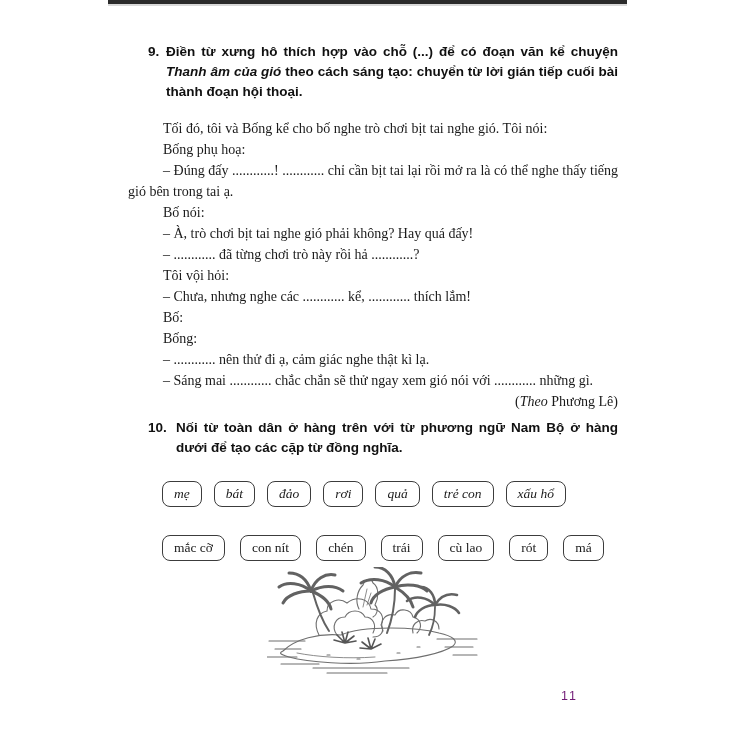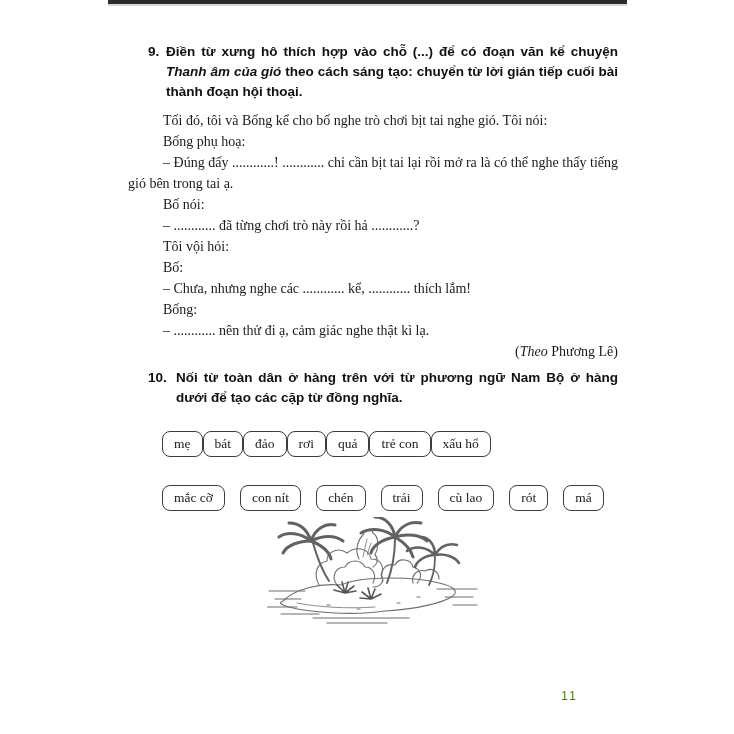--- a/index.html
+++ b/index.html
@@ -18,70 +18,72 @@
     position:relative;margin:0;text-align:justify;
     font-family:"Liberation Sans", sans-serif;font-weight:bold;
     font-size:13.5px;line-height:20px;color:#101010;
   }
   .heading .num{position:absolute;top:0;}
   .h9{padding-left:38px;}
   .h9 .num{left:20px;}
   .h10{padding-left:48px;margin-top:6px;}
   .h10 .num{left:20px;}
   .bi{font-style:italic;}
-  .body9{margin-top:8px;}
+  .body9{margin-top:16px;}
   .para{
     margin:0;font-size:14px;line-height:21px;text-align:justify;
     text-indent:35px;
   }
   .attribution{
     margin:0;font-size:14px;line-height:21px;text-align:right;
   }
   .it{font-style:italic;}
   .word-row{
     display:flex;align-items:flex-start;padding-left:34px;
   }
-  .row-top{margin-top:23px;gap:0;}
+  .row-top{margin-top:23px;gap:12px;font-style:italic;}
   .row-bottom{margin-top:28px;gap:15px;}
   .word-box{
     display:inline-block;border:1.5px solid #3c3c3c;border-radius:8px;
     padding:3px 11px 4px 11px;font-size:13.5px;line-height:17px;
     background:#ffffff;white-space:nowrap;
   }
   .illustration{
     margin-top:6px;width:100%;display:flex;justify-content:center;
   }
   .page-num{
     position:absolute;left:561px;top:689px;
     font-family:"Liberation Sans", sans-serif;font-size:12.5px;
-    letter-spacing:2px;color:#4d7c0f;
+    letter-spacing:2px;color:#701a75;
   }
 </style>
 </head>
 <body>
 
 <div>
   <div class="top-bar"></div>
 
   <main class="content">
 
     <section>
       <p class="heading h9"><span class="num">9.</span><span>Điền từ xưng hô thích hợp vào chỗ (...) để có đoạn văn kể chuyện </span><span class="bi">Thanh âm của gió</span><span> theo cách sáng tạo: chuyển từ lời gián tiếp cuối bài thành đoạn hội thoại.</span></p>
 
       <div class="body9">
         <p class="para">Tối đó, tôi và Bống kể cho bố nghe trò chơi bịt tai nghe gió. Tôi nói:</p>
         <p class="para">Bống phụ hoạ:</p>
         <p class="para">– Đúng đấy ............! ............ chỉ cần bịt tai lại rồi mở ra là có thể nghe thấy tiếng gió bên trong tai ạ.</p>
         <p class="para">Bố nói:</p>
+        <p class="para">– À, trò chơi bịt tai nghe gió phải không? Hay quá đấy!</p>
         <p class="para">– ............ đã từng chơi trò này rồi hả ............?</p>
         <p class="para">Tôi vội hỏi:</p>
+        <p class="para">– Chưa, nhưng nghe các ............ kể, ............ thích lắm!</p>
         <p class="para">Bố:</p>
-        <p class="para">– Chưa, nhưng nghe các ............ kể, ............ thích lắm!</p>
         <p class="para">Bống:</p>
         <p class="para">– ............ nên thử đi ạ, cảm giác nghe thật kì lạ.</p>
+        <p class="para">– Sáng mai ............ chắc chắn sẽ thử ngay xem gió nói với ............ những gì.</p>
         <p class="attribution"><span>(</span><span class="it">Theo</span><span> Phương Lê)</span></p>
       </div>
     </section>
 
     <section>
       <p class="heading h10"><span class="num">10.</span><span>Nối từ toàn dân ở hàng trên với từ phương ngữ Nam Bộ ở hàng dưới để tạo các cặp từ đồng nghĩa.</span></p>
 
       <div class="word-row row-top">
         <span class="word-box">mẹ</span>
         <span class="word-box">bát</span>

